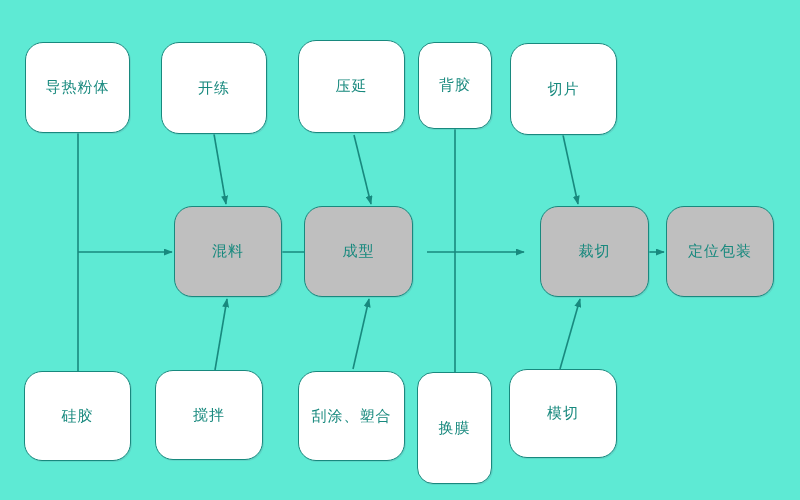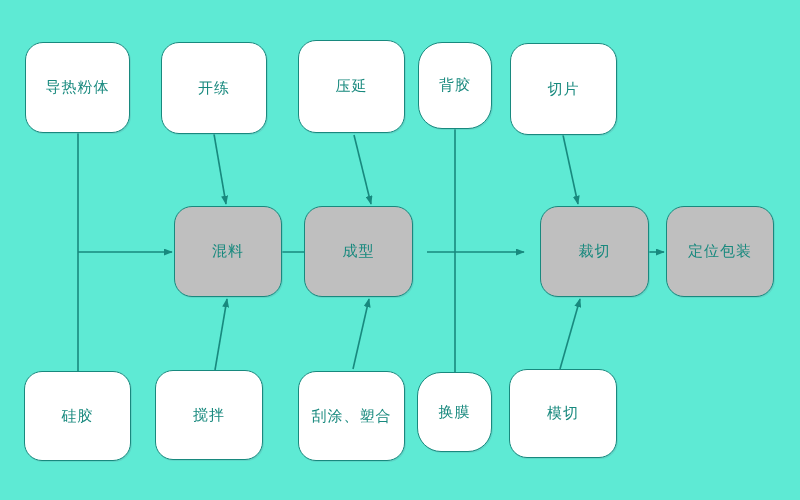--- a/index.html
+++ b/index.html
@@ -32,21 +32,21 @@
     border:1.5px solid var(--teal);
     border-radius:18px;
     color:var(--teal);
     font-size:15px;
     letter-spacing:1px;
     text-align:center;
     box-shadow:1px 1px 0 rgba(94,191,184,0.45);
   }
   .node--input{ background:var(--white-fill); }
   .node--process{ background:var(--gray-fill);text-align:center; }
-  .node--narrow{ border-radius:24px; }
+  .node--narrow{ border-radius:16px; }
 </style>
 </head>
 <body>
 
 <div class="canvas">
 
   <svg class="edges" viewBox="0 0 800 500" xmlns="http://www.w3.org/2000/svg">
     <defs>
       <marker id="arrow" markerWidth="9" markerHeight="7" refX="8.2" refY="3.5" orient="auto" markerUnits="userSpaceOnUse">
         <path d="M0,0 L9,3.5 L0,7 Z" fill="#18897E"></path>
@@ -109,20 +109,20 @@
 
   <div class="node node--input" style="left:24px;top:371px;width:107px;height:90px;">
     <span>硅胶</span>
   </div>
   <div class="node node--input" style="left:155px;top:370px;width:108px;height:90px;">
     <span>搅拌</span>
   </div>
   <div class="node node--input" style="left:298px;top:371px;width:107px;height:90px;">
     <span>刮涂、塑合</span>
   </div>
-  <div class="node node--input node--narrow" style="left:417px;top:372px;width:75px;height:80px;">
+  <div class="node node--input node--narrow" style="left:417px;top:372px;width:75px;height:112px;">
     <span>换膜</span>
   </div>
   <div class="node node--input" style="left:509px;top:369px;width:108px;height:89px;">
     <span>模切</span>
   </div>
 
 </div>
 
 </body></html>

